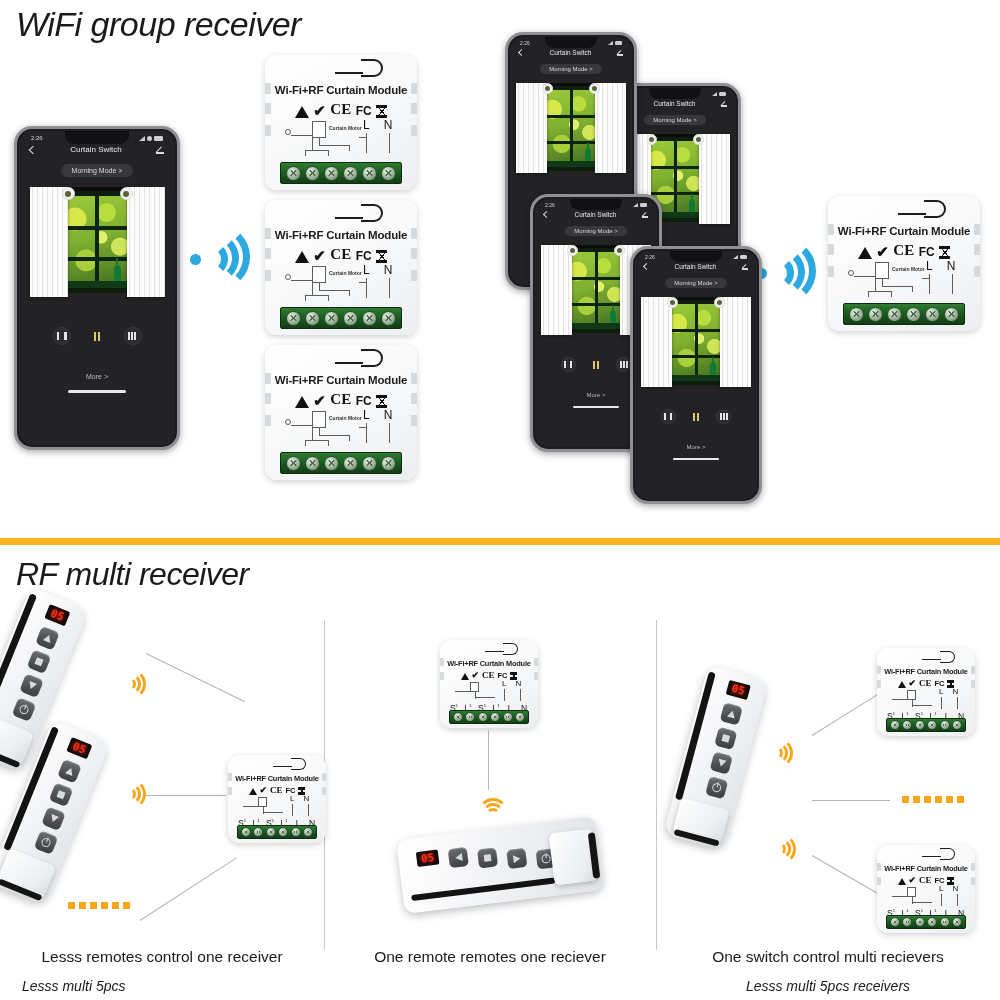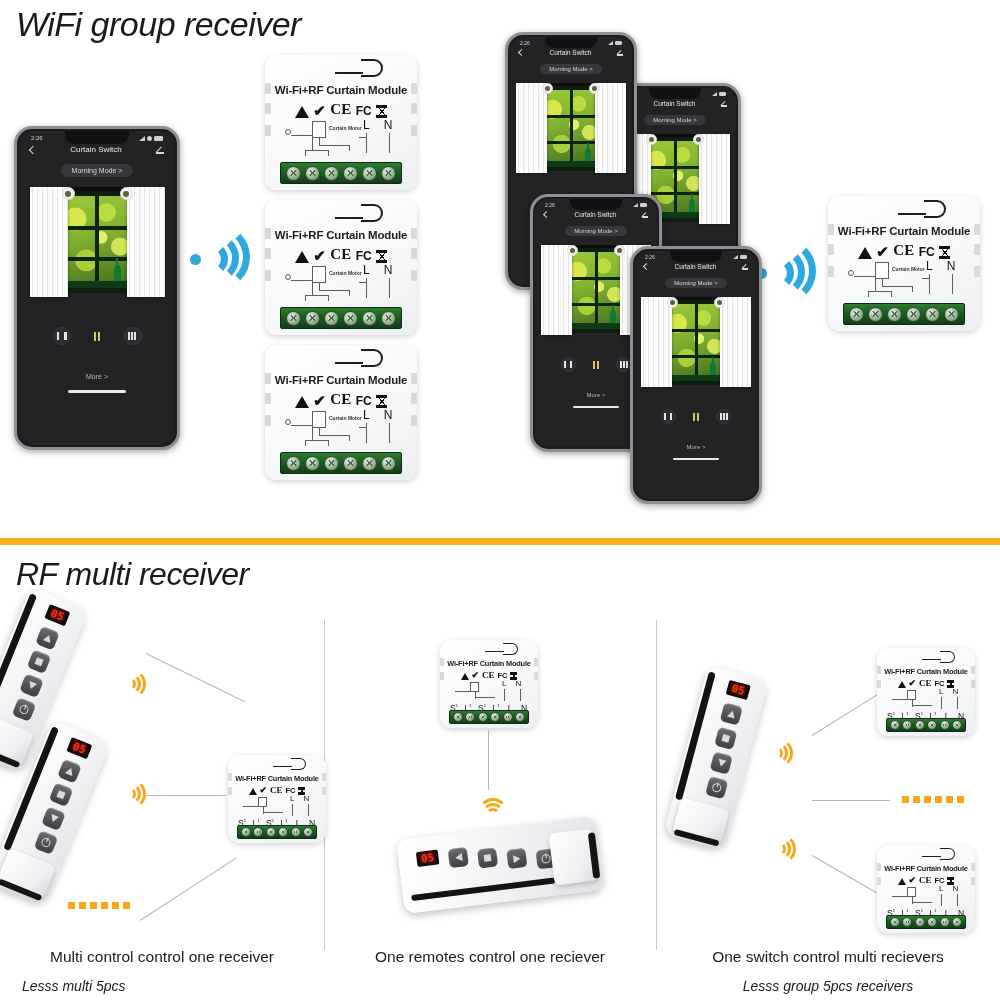--- a/index.html
+++ b/index.html
@@ -1234,19 +1234,19 @@
   <div class="screws" style="left:9px;bottom:4px;width:80px;height:14px;">
     <span class="screw" style="width:10px;height:10px;"></span>
       <span class="screw" style="width:10px;height:10px;"></span>
     <span class="screw" style="width:10px;height:10px;"></span>
       <span class="screw" style="width:10px;height:10px;"></span>
     <span class="screw" style="width:10px;height:10px;"></span>
       <span class="screw" style="width:10px;height:10px;"></span>
   </div>
 </div>
 
-<div class="caption" style="left:0; top:948px; width:324px; font-size:15.5px;">Multi control control one receiver</div>
+<div class="caption" style="left:0; top:948px; width:324px; font-size:15.5px;">Lesss remotes control one receiver</div>
 <div class="caption sub" style="left:22px; top:978px; width:240px; text-align:left; font-size:14px;">Lesss multi   5pcs</div>
 
-<div class="caption" style="left:324px; top:948px; width:332px; font-size:15.5px;">One remotes control one reciever</div>
+<div class="caption" style="left:324px; top:948px; width:332px; font-size:15.5px;">One remote remotes one reciever</div>
 
 <div class="caption" style="left:656px; top:948px; width:344px; font-size:15.5px;">One switch control multi recievers</div>
-<div class="caption sub" style="left:656px; top:978px; width:344px; font-size:14px;">Lesss group 5pcs receivers</div>
+<div class="caption sub" style="left:656px; top:978px; width:344px; font-size:14px;">Lesss multi 5pcs receivers</div>
 
 </body></html>

